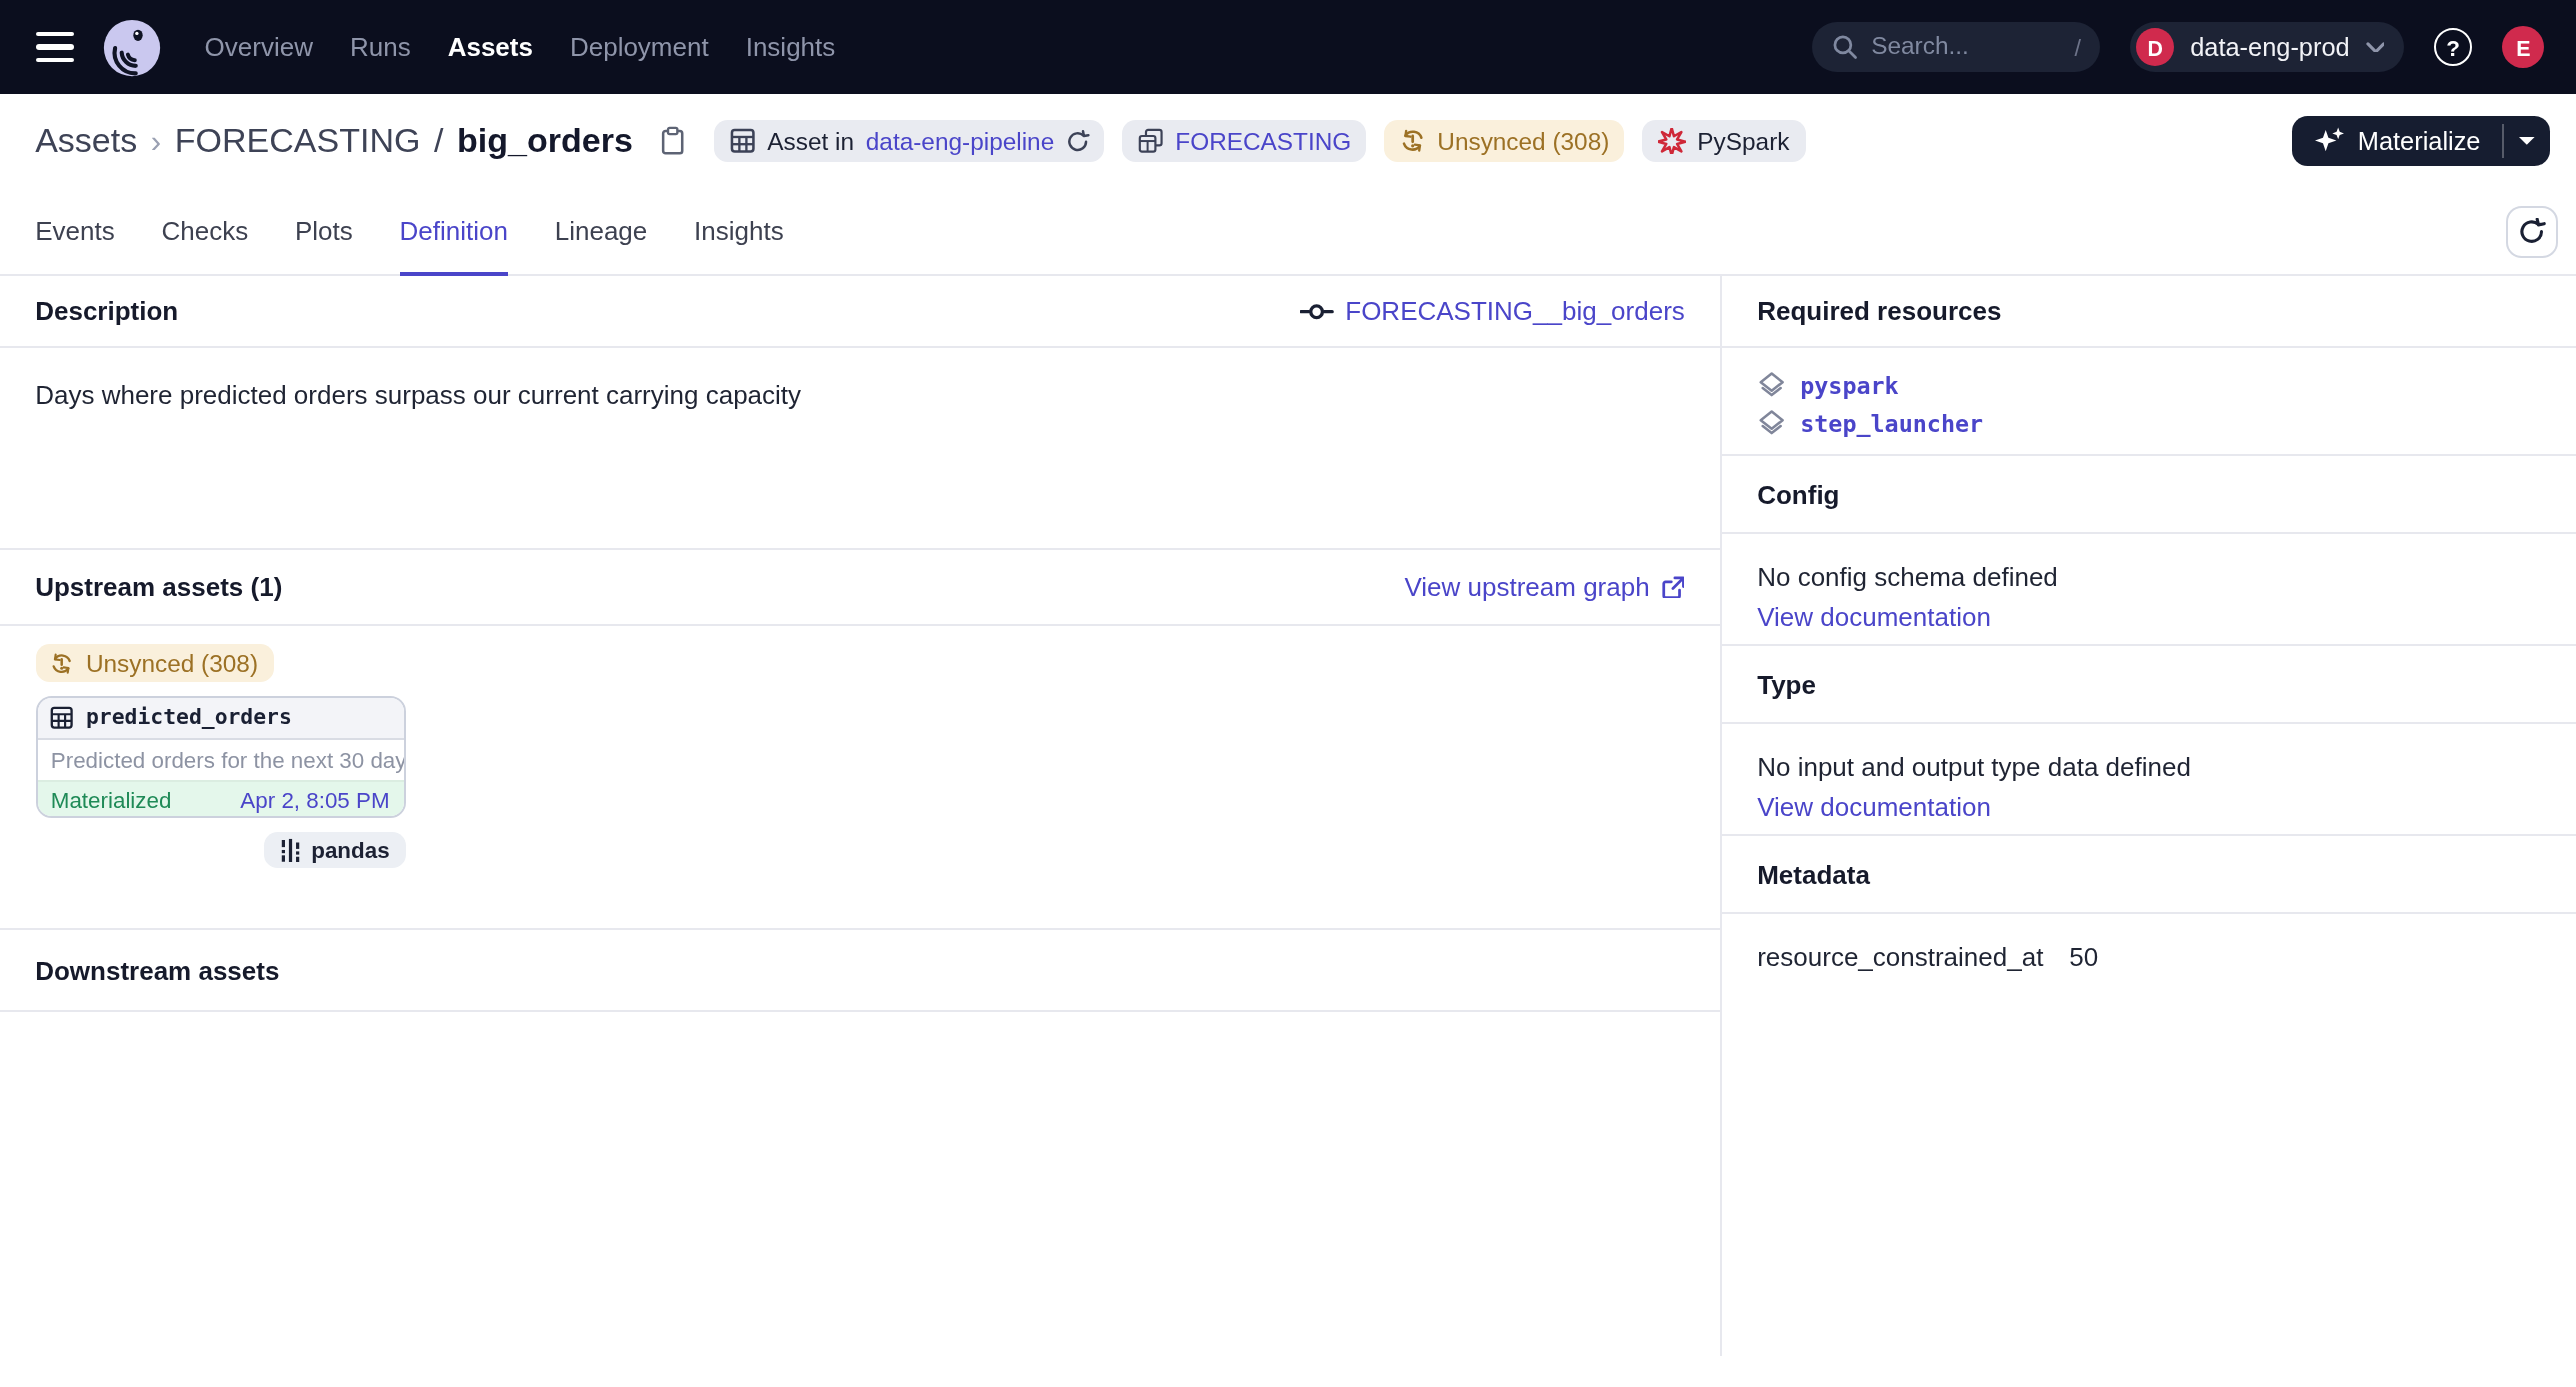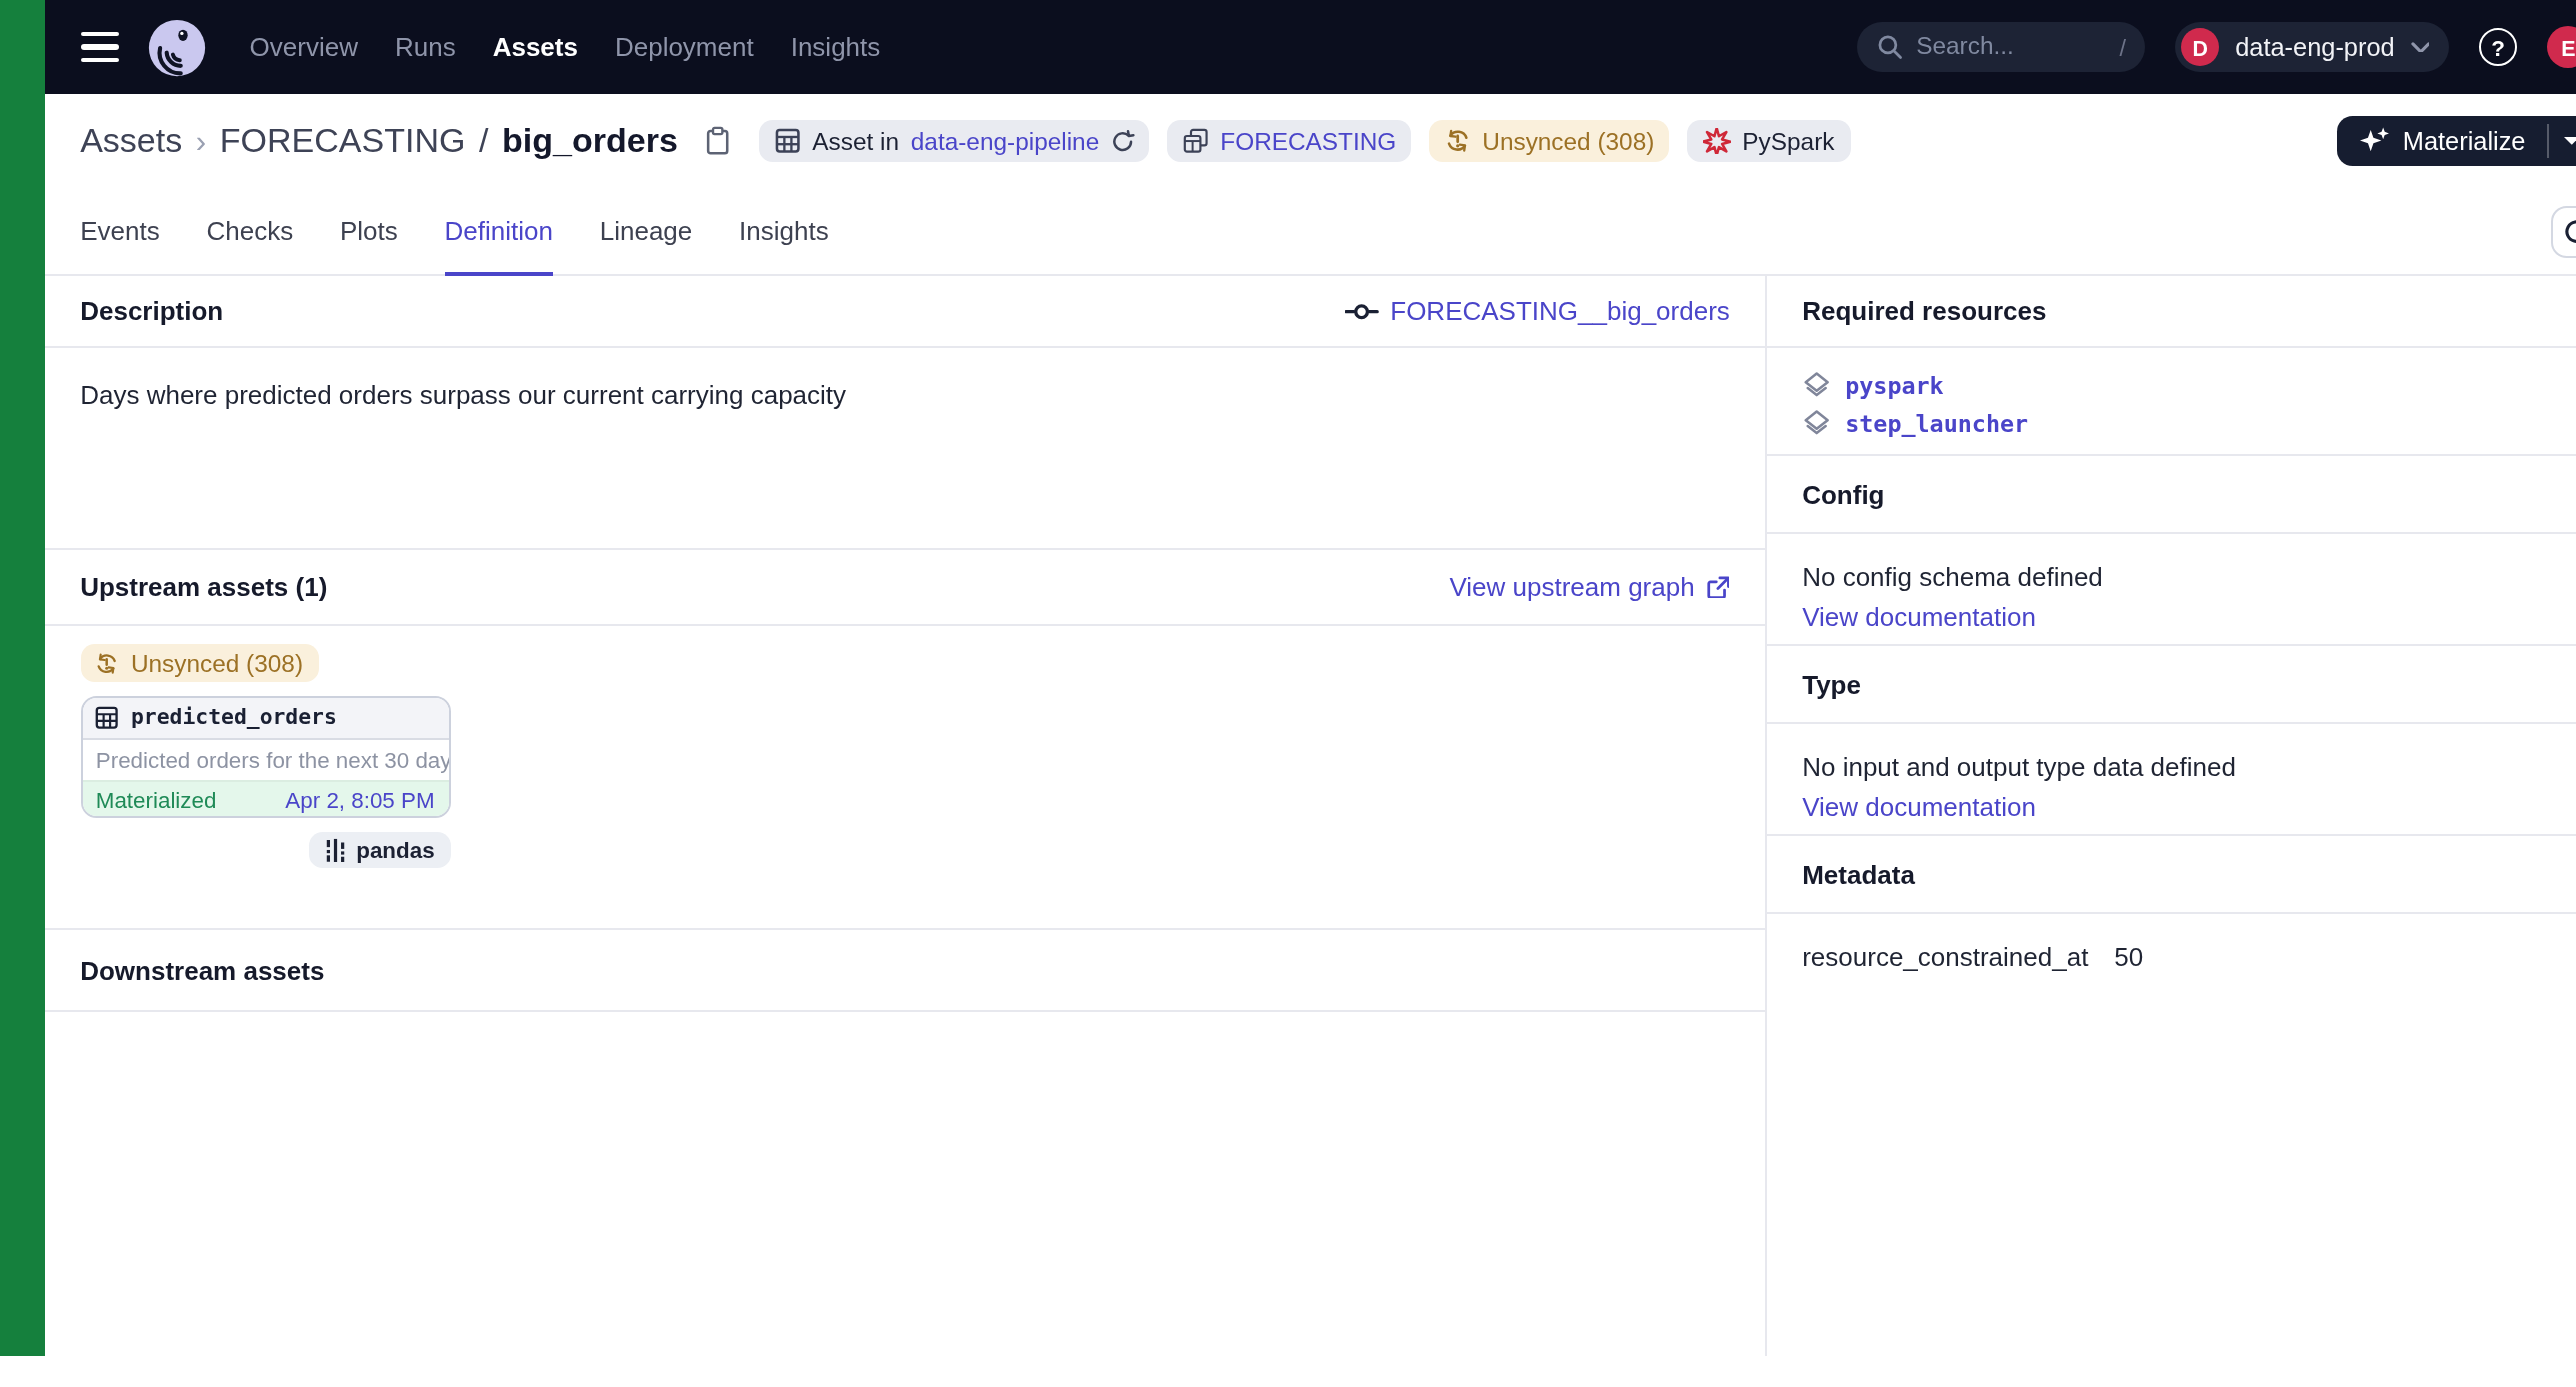--- a/index.html
+++ b/index.html
@@ -1,18 +1,18 @@
 <!DOCTYPE html>
 <html><head>
 <meta charset="utf-8">
 <style>
   * { margin:0; padding:0; box-sizing:border-box; }
   html,body { background:#fff; }
   body { font-family:"Liberation Sans", sans-serif; }
-  .viewport { width:2576px; height:1356px; overflow:hidden; background:#15803d;padding-left:45px; }
+  .viewport { width:2576px; height:1356px; overflow:hidden; background:#15803d; }
   .app { width:1288px; height:694px; transform:scale(2); transform-origin:0 0; background:#fff;
          color:#1f2433; font-size:13px; }
 
   
   .topnav { height:47px; background:#0b0e1e; display:flex; align-items:center; padding:0 15.6px; }
   .hamburger { width:19.5px; height:15.6px; display:flex; flex-direction:column; justify-content:space-between; cursor:pointer; margin-left:2px; }
   .hamburger span { display:block; height:2.3px; background:#fff; border-radius:2px; }
   .logo { width:30px; height:30px; margin-left:13.7px; }
   .nav-links { display:flex; align-items:center; gap:18.5px; margin-left:21.5px; }
   .nav-link { color:#8f95aa; font-size:13px; text-decoration:none; cursor:pointer; }

